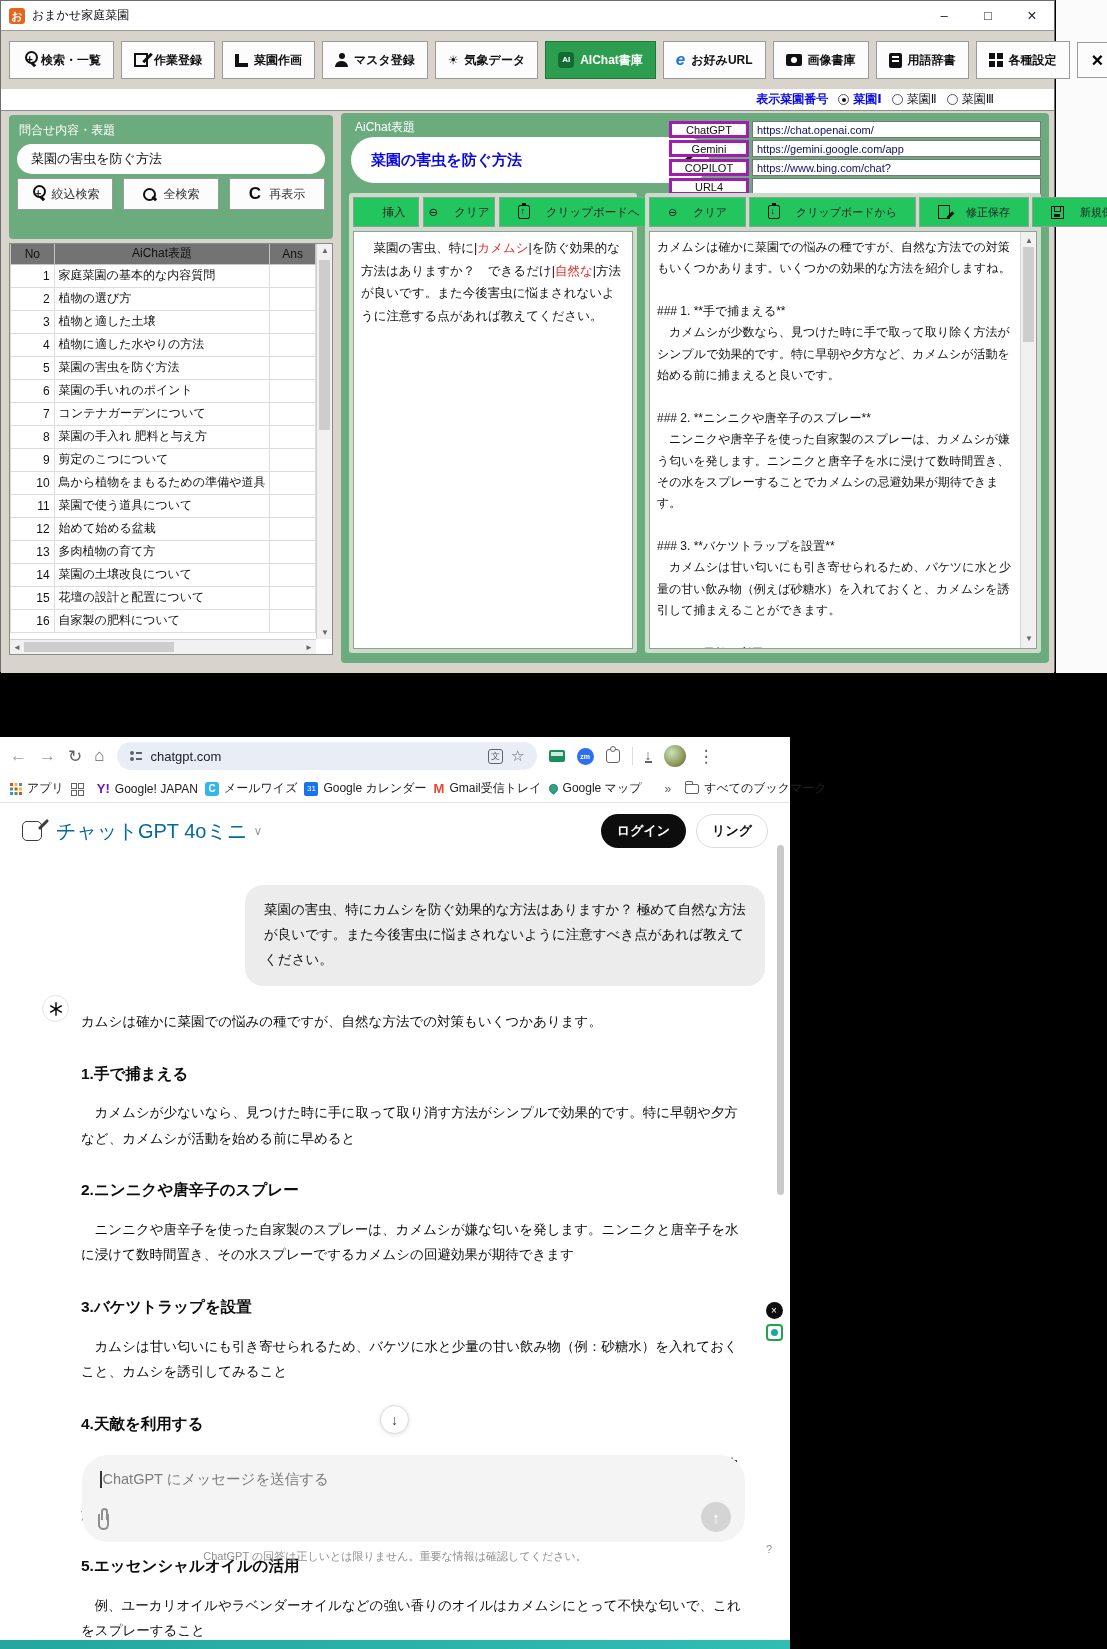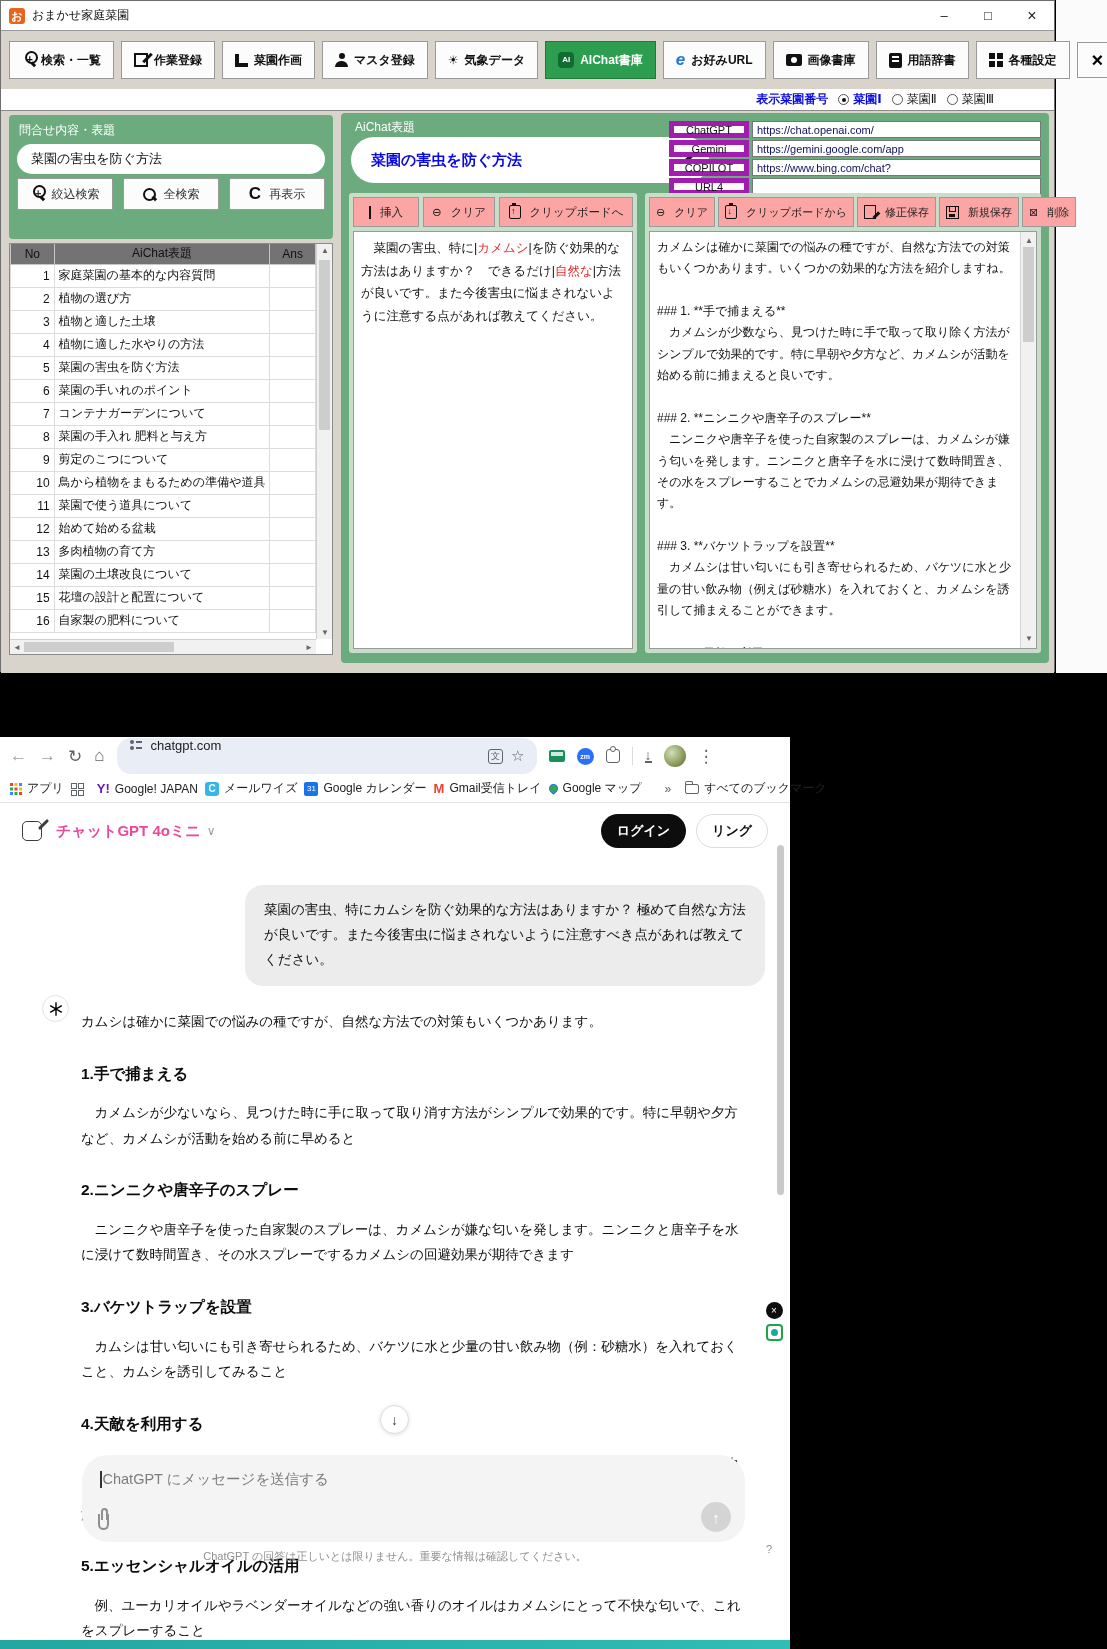--- a/index.html
+++ b/index.html
@@ -81,41 +81,41 @@
   table.grid td{border:1px solid #dcdcdc;height:23px;padding:0 4px;white-space:nowrap;overflow:hidden;}
   td.no{text-align:right;width:40px;}
   td.ans{width:42px;}
   
   .aichat-panel{position:absolute;left:340px;top:2px;width:708px;height:550px;background:#6cab7e;border-radius:4px;}
   .ap-label{position:absolute;left:14px;top:6px;color:#fff;font-size:12px;}
   .ap-titlebox{position:absolute;left:10px;top:24px;width:358px;height:46px;background:#fff;border-radius:23px;display:flex;align-items:center;padding:0 20px;}
   .ap-title{color:#0a0ae0;font-size:15px;font-weight:bold;flex:1;}
   .url-grid{position:absolute;right:8px;top:8px;width:372px;display:flex;flex-direction:column;gap:2px;}
   .url-row{display:flex;gap:3px;height:17px;}
-  .url-btn{width:80px;background:#fcfcfc;border:5px solid #a21caf;font-size:11px;display:flex;align-items:center;justify-content:center;color:#111;}
+  .url-btn{width:80px;background:#fcfcfc;border:3px solid #a21caf;font-size:11px;display:flex;align-items:center;justify-content:center;color:#111;}
   .url-input{flex:1;background:#fff;border:1px solid #777;font-size:11px;display:flex;align-items:center;padding:0 4px;color:#101060;white-space:nowrap;overflow:hidden;}
   .sub-panel{position:absolute;top:80px;height:460px;background:#c9dec9;border-radius:3px;padding:4px;}
   .sub-left{left:8px;width:288px;}
   .sub-right{left:304px;width:396px;}
   .sub-toolbar{display:flex;gap:4px;height:30px;margin-bottom:4px;}
-  .st-btn{background:#fca5a5;border:1px solid #9a9a9a;display:flex;align-items:center;justify-content:center;gap:9px;font-size:11.5px;color:#222;padding:0 6px;white-space:nowrap;}
+  .st-btn{background:#22c55e;border:1px solid #9a9a9a;display:flex;align-items:center;justify-content:center;gap:16px;font-size:11.5px;color:#222;padding:0 18px;white-space:nowrap;}
   .sub-text{position:relative;background:#fff;border:1px solid #9a9a9a;height:418px;padding:5px 7px;font-size:12.5px;line-height:1.8;color:#111;overflow:hidden;}
   .sub-text .red{color:#e02b2b;}
   .resp-text{white-space:pre-wrap;font-size:12px;line-height:1.78;padding-right:16px;}
   .resp-scroll{position:absolute;right:0;top:0;width:16px;height:100%;background:#f1f1f1;border-left:1px solid #d5d5d5;font-size:8px;color:#666;}
   .resp-scroll .up{position:absolute;top:2px;left:4px;}
   .resp-scroll .dn{position:absolute;bottom:2px;left:4px;}
   .resp-scroll .thumb{position:absolute;left:2px;top:15px;width:11px;height:95px;background:#cdcdcd;}
   .caret{display:inline-block;width:2px;height:13px;background:#111;}
   
   .browser{position:absolute;left:0;top:737px;width:790px;height:912px;background:#fff;}
   .chrome-bar{position:absolute;left:0;top:0;width:100%;height:38px;background:#fff;display:flex;align-items:center;padding:0 10px;gap:12px;}
   .nav-ic{color:#9aa0a6;font-size:17px;}
   .nav-ic.dark{color:#5f6368;}
-  .omnibox{flex:1;max-width:420px;height:36px;background:#e9eef6;border-radius:14px;display:flex;padding:0 12px;gap:8px;}
+  .omnibox{flex:1;max-width:420px;height:28px;background:#e9eef6;border-radius:14px;display:flex;align-items:center;padding:0 12px;gap:8px;}
   .site-ic{width:14px;height:14px;position:relative;}
   .site-ic::before{content:"";position:absolute;left:1px;top:2px;width:4px;height:4px;border-radius:50%;background:#5f6368;box-shadow:0 6px 0 #5f6368;}
   .site-ic::after{content:"";position:absolute;left:7px;top:3px;width:6px;height:2px;background:#5f6368;box-shadow:0 6px 0 #5f6368;}
   .omni-url{font-size:13px;color:#202124;flex:1;}
   .omni-right{display:flex;align-items:center;gap:8px;color:#5f6368;}
   .tr-ic{width:15px;height:15px;border:1.5px solid #5f6368;border-radius:3px;font-size:9px;line-height:13px;text-align:center;color:#5f6368;}
   .ext-green{width:16px;height:12px;background:#1a8f5c;border-radius:2px;position:relative;}
   .ext-green::after{content:"";position:absolute;left:2px;top:2px;width:12px;height:4px;background:#cfe9dc;}
   .ext-zm{width:17px;height:17px;border-radius:50%;background:#2d6ff2;color:#fff;font-size:7px;font-weight:bold;text-align:center;line-height:17px;}
   .ext-puz{width:14px;height:14px;border:1.7px solid #5f6368;border-radius:3px;position:relative;}
@@ -133,21 +133,21 @@
   .cic{width:14px;height:14px;background:#35b6e8;border-radius:3px;color:#fff;font-size:10px;font-weight:bold;text-align:center;line-height:14px;}
   .calic{width:14px;height:14px;background:#1a73e8;border-radius:2px;color:#fff;font-size:8px;text-align:center;line-height:14px;}
   .mic{color:#ea4335;font-weight:bold;font-size:13px;}
   .pin{width:9px;height:9px;background:#34a853;border-radius:50% 50% 50% 0;transform:rotate(-45deg);border:1px solid #1a73e8;}
   .folder{width:14px;height:10px;border:1.5px solid #5f6368;border-radius:2px;position:relative;}
   .folder::before{content:"";position:absolute;left:-1px;top:-4px;width:6px;height:3px;border:1.5px solid #5f6368;border-bottom:none;border-radius:2px 2px 0 0;}
   
   .gpt-head{position:absolute;left:0;top:66px;width:100%;height:56px;display:flex;align-items:center;padding:0 22px;}
   .compose{width:20px;height:20px;border:1.7px solid #3c3c3c;border-radius:5px;position:relative;margin-right:14px;}
   .compose::after{content:"";position:absolute;right:-4px;top:-4px;width:3px;height:13px;background:#3c3c3c;border-radius:2px;transform:rotate(45deg);}
-  .model{font-size:15px;font-weight:bold;color:#ec4899;}
+  .model{font-size:20px;font-weight:normal;color:#0369a1;}
   .model-chev{color:#9b9b9b;font-size:12px;margin-left:6px;}
   .gpt-head .sp{flex:1;}
   .login-btn{background:#0d0d0d;color:#fff;font-size:13px;font-weight:bold;border-radius:18px;padding:8px 16px;}
   .ring-btn{background:#fff;color:#0d0d0d;font-size:13px;font-weight:bold;border-radius:18px;padding:7px 15px;border:1px solid #dcdcdc;margin-left:10px;}
   .user-bubble{position:absolute;left:245px;top:148px;width:520px;background:#ececec;border-radius:18px;padding:13px 19px;font-size:13.5px;line-height:1.85;color:#0d0d0d;}
   .gpt-row{position:absolute;left:42px;top:258px;width:700px;display:flex;gap:12px;}
   .gpt-logo{width:27px;height:27px;border-radius:50%;border:1px solid #e3e3e3;display:flex;align-items:center;justify-content:center;flex:none;}
   .gpt-msg{font-size:13.5px;line-height:1.9;color:#0d0d0d;padding-top:3px;width:660px;margin-top:11px;}
   .gpt-msg h3{font-size:15.5px;margin:24px 0 12px 0;color:#0d0d0d;}
   .gpt-msg p{margin:0 0 6px 0;}

